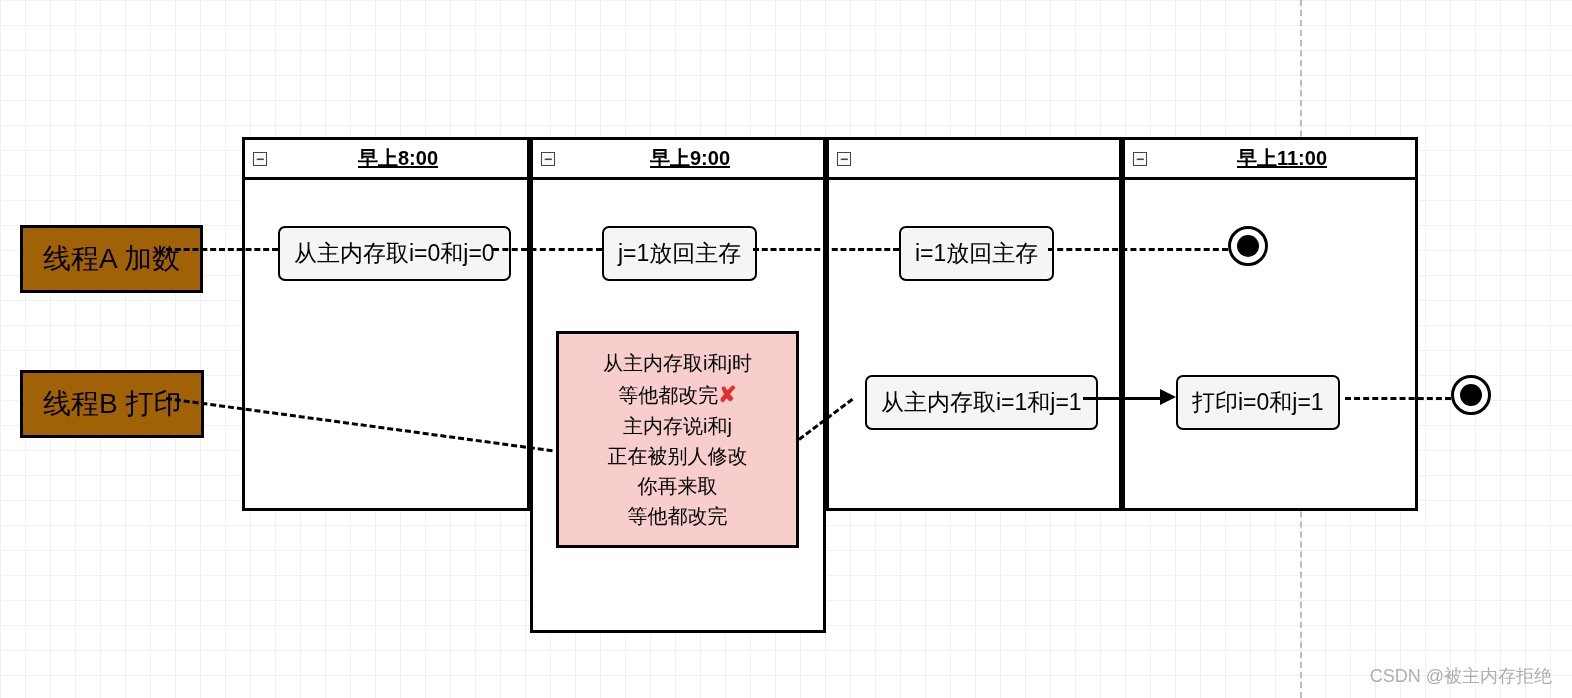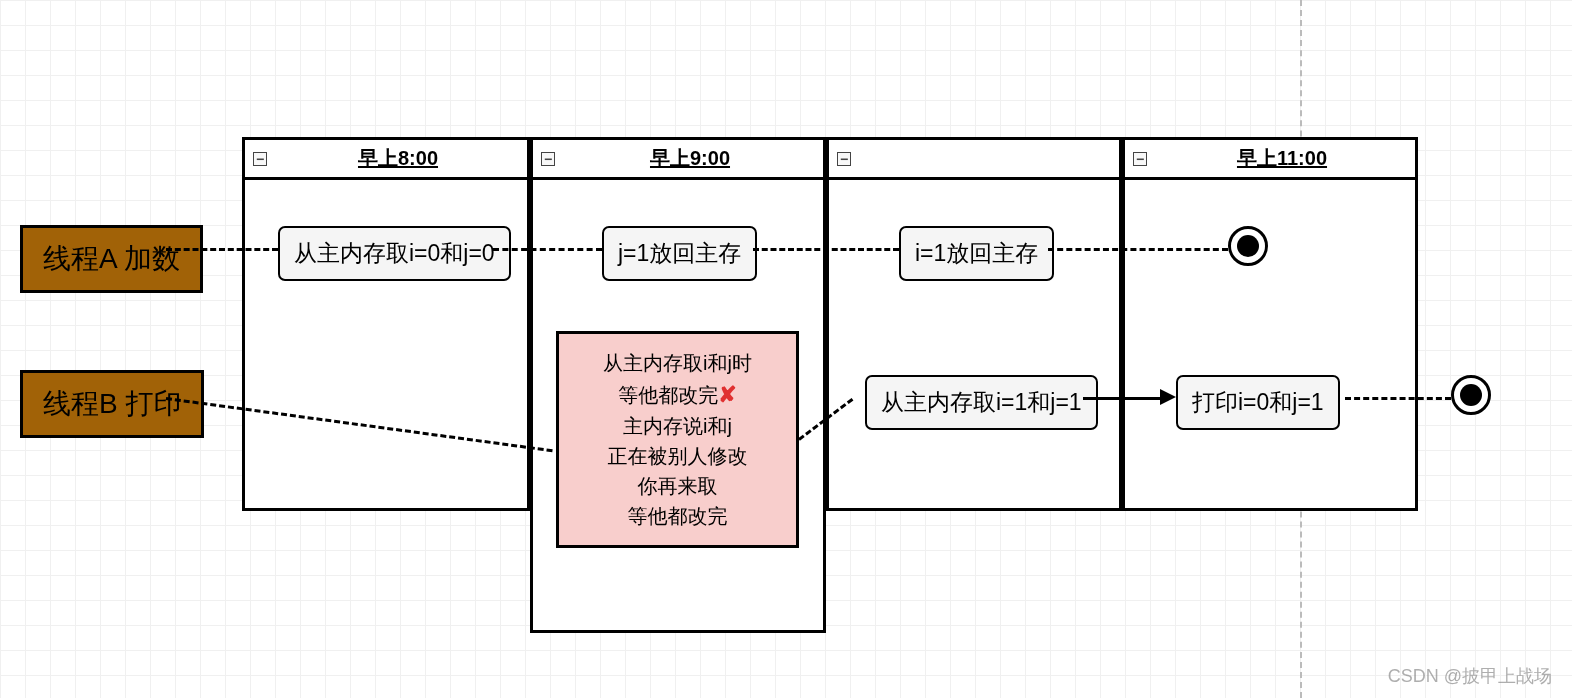--- a/index.html
+++ b/index.html
@@ -195,14 +195,14 @@
 <div class="dash-line" style="left:753px; top:248px; width:146px;"></div>
 <div class="dash-line" style="left:1048px; top:248px; width:180px;"></div>
 
 <div class="dash-line" style="left:166px; top:397px; width:390px; transform-origin:left center; transform:rotate(7.7deg);"></div>
 <div class="dash-line" style="left:799px; top:438px; width:67px; transform-origin:left center; transform:rotate(-37deg);"></div>
 <div class="solid-line" style="left:1083px; top:397px; width:80px;"></div>
 <div class="arrow-head" style="left:1160px; top:389px;"></div>
 <div class="dash-line" style="left:1345px; top:397px; width:106px;"></div>
 
 <div class="watermark">
-  <span>CSDN @披甲上战场</span>
+  <span>CSDN @被主内存拒绝</span>
 </div>
 
 </body></html>

